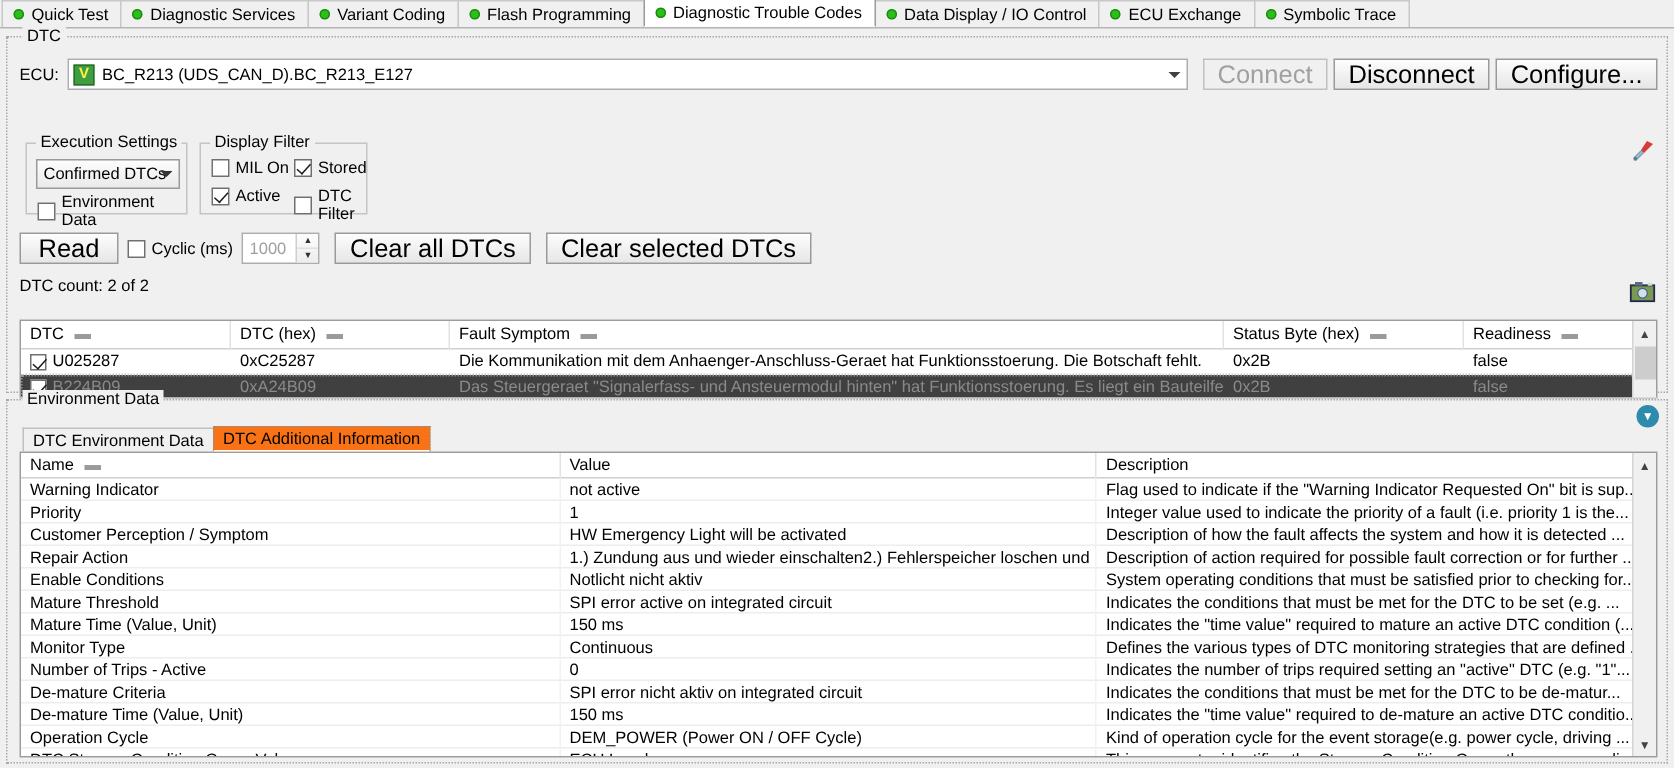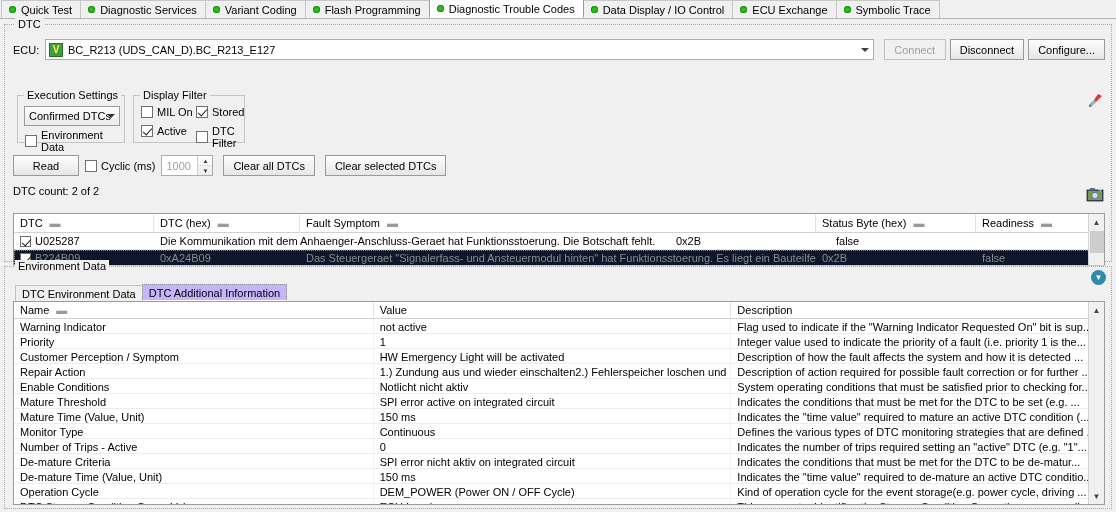--- a/index.html
+++ b/index.html
@@ -104,21 +104,21 @@
     transform: translateY(-50%);
     width: 0; height: 0;
     border-left: 4px solid transparent;
     border-right: 4px solid transparent;
     border-top: 4px solid #404040;
   }
   .btn {
     height: 21px;
     min-width: 62px;
     padding: 0 9px;
-    font-size: 11px;
+    font-size: 17px;
     font-family: "Liberation Sans", sans-serif;
     background: linear-gradient(#fdfdfd, #e6e6e6);
     border: 1px solid #9a9a9a;
     color: #000;
     margin-left: 4px;
     cursor: default;
   }
   .btn.disabled { color: #a0a0a0; border-color: #c0c0c0; background: #f0f0f0; }
 
   
@@ -220,21 +220,21 @@
     height: 19px;
     border-right: 1px solid #e2e2e2;
     overflow: hidden; white-space: nowrap;
   }
   .dash { color: #9a9a9a; font-size: 11px; }
   .grow {
     display: flex; height: 17px; align-items: center;
     font-size: 11px;
     border-bottom: 1px dotted #c9c9c9;
   }
-  .grow.sel-row { background: #0f172a; color: #8a8a8a; outline: 1px dotted #909090; outline-offset: -1px; }
+  .grow.sel-row { background: #404040; color: #8a8a8a; outline: 1px dotted #909090; outline-offset: -1px; }
   .gc {
     padding-left: 6px; height: 17px; display: flex; align-items: center;
     overflow: hidden; white-space: nowrap;
   }
   .gc .cbox { width: 11px; height: 11px; margin-right: 4px; }
   .col1 { width: 140px; }
   .col2 { width: 146px; }
   .col3 { width: 516px; }
   .col4 { width: 160px; }
   .col5 { width: 124px; }
@@ -275,21 +275,21 @@
   .subtabs { position: absolute; left: 10px; top: 17px; display: flex; align-items: flex-end; height: 17px; }
   .subtab {
     height: 16px; padding: 0 6px;
     font-size: 11px;
     border: 1px solid #c0c0c0; border-bottom: none;
     background: #f0f0f0;
     display: flex; align-items: center;
     margin-right: -1px;
   }
   .subtab.active {
-    background: #c4b5fd;
+    background: #f97316;
     border: 1px dotted #909090; border-bottom: 1px solid #fff;
     height: 17px; z-index: 2;
   }
 
   .detail-grid {
     position: absolute; left: 8px; top: 34px; right: 6px; bottom: 3px;
     background: #fff; border: 1px solid #9c9c9c;
     overflow: hidden;
   }
   .dg-head { display: flex; height: 17px; align-items: center; border-bottom: 1px solid #cfcfcf; font-size: 11px; }
@@ -447,20 +447,23 @@
             <span>Readiness</span>
             <span class="dash">▬</span>
           </div>
         </div>
       <div id="dtc-body">
           <div class="grow">
             <div class="gc col1">
               <span class="cbox checked"></span>
               <span>U025287</span>
             </div>
+            <div class="gc col2">
+              <span>0xC25287</span>
+            </div>
             <div class="gc col3">
               <span>Die Kommunikation mit dem Anhaenger-Anschluss-Geraet hat Funktionsstoerung. Die Botschaft fehlt.</span>
             </div>
             <div class="gc col4">
               <span>0x2B</span>
             </div>
             <div class="gc col5">
               <span>false</span>
             </div>
           </div>

